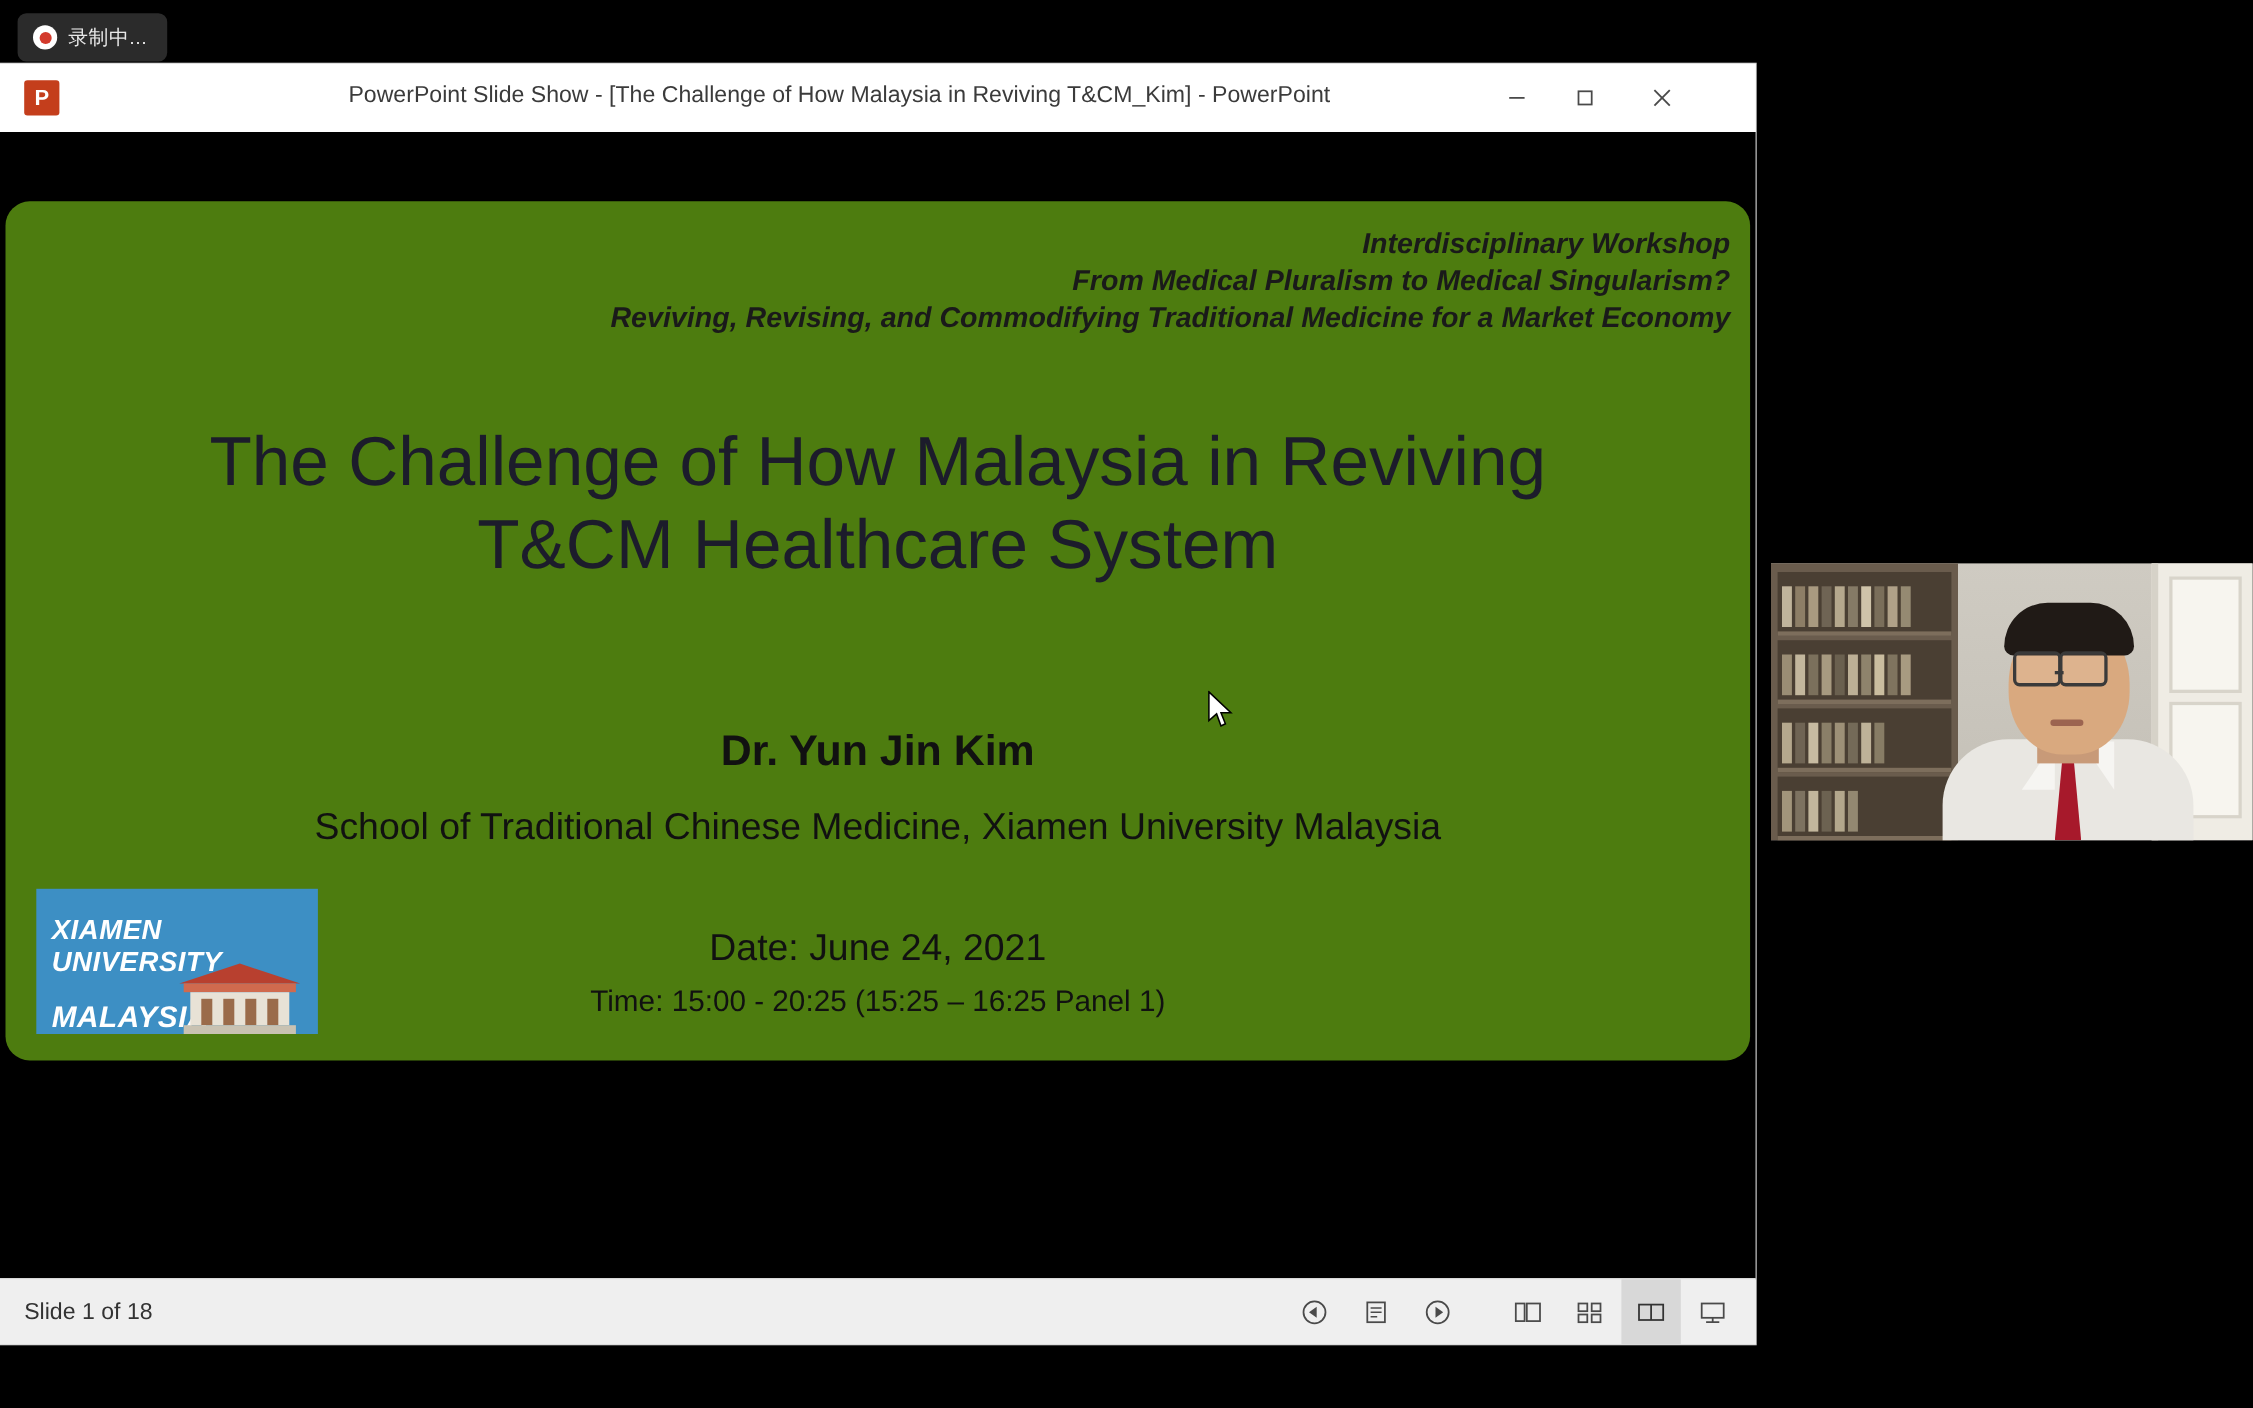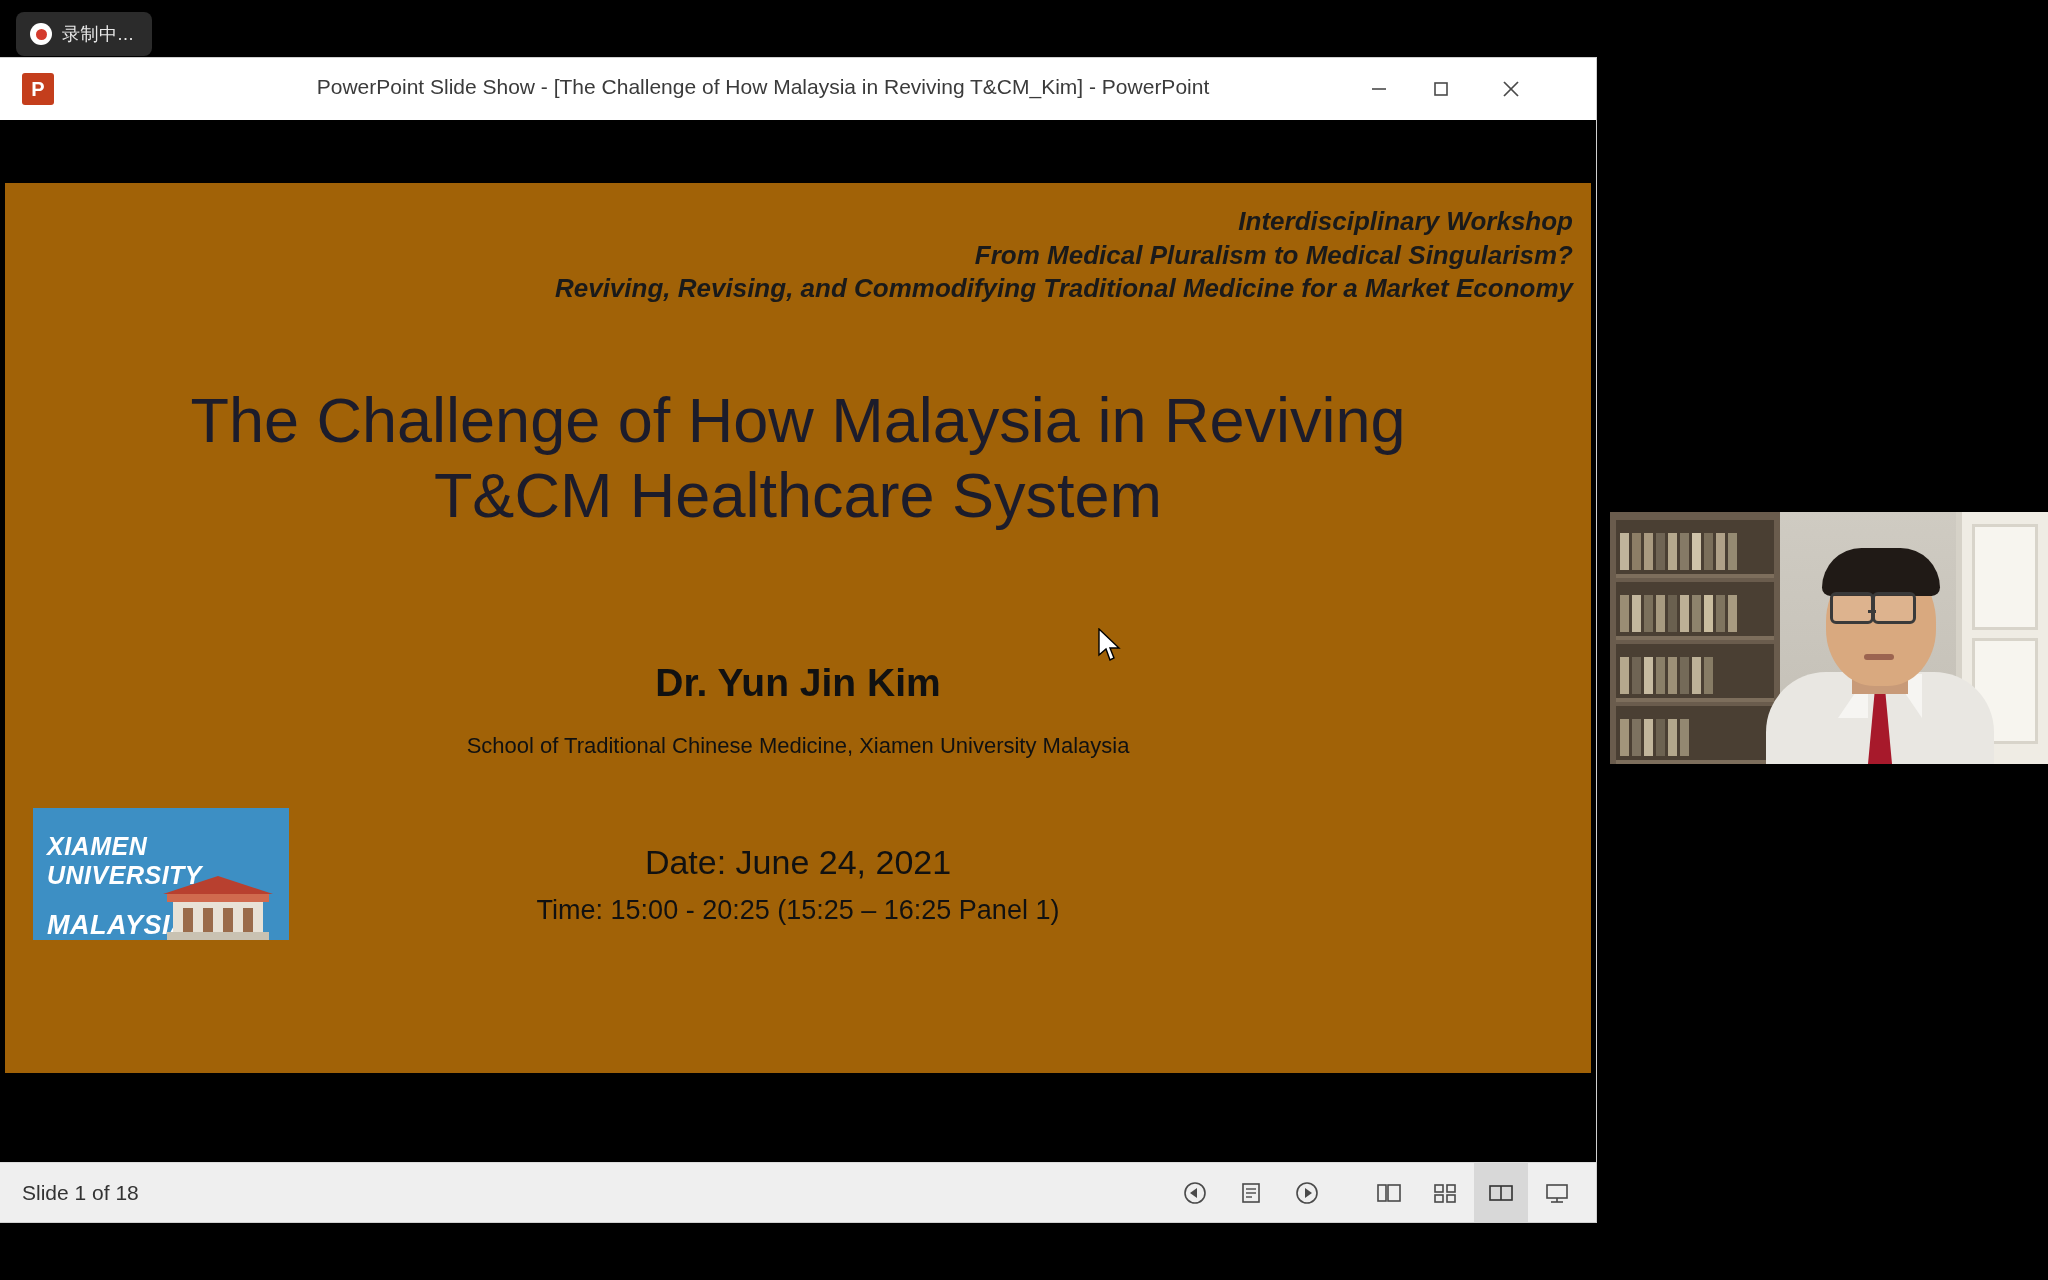--- a/index.html
+++ b/index.html
@@ -127,23 +127,24 @@
     width: 1596px;
     height: 1043px;
     background: #000000;
     overflow: hidden;
   }
   #slide {
     position: absolute;
     left: 5px;
     top: 63px;
     width: 1586px;
-    height: 890px;
-    background: #a16207;
+    height: 781px;
+    background: #4d7c0f;
     overflow: hidden;
+    border-radius: 22px;
   }
 
   #workshop-header {
     position: absolute;
     right: 18px;
     top: 22px;
     text-align: right;
     font-style: italic;
     font-weight: bold;
     color: #1a1a1a;
@@ -174,21 +175,21 @@
     font-size: 39px;
     font-weight: bold;
     color: #111111;
   }
   #affiliation {
     position: absolute;
     left: 0;
     right: 0;
     top: 550px;
     text-align: center;
-    font-size: 22px;
+    font-size: 34px;
     color: #111111;
   }
   #date-line {
     position: absolute;
     left: 0;
     right: 0;
     top: 660px;
     text-align: center;
     font-size: 34px;
     color: #111111;

